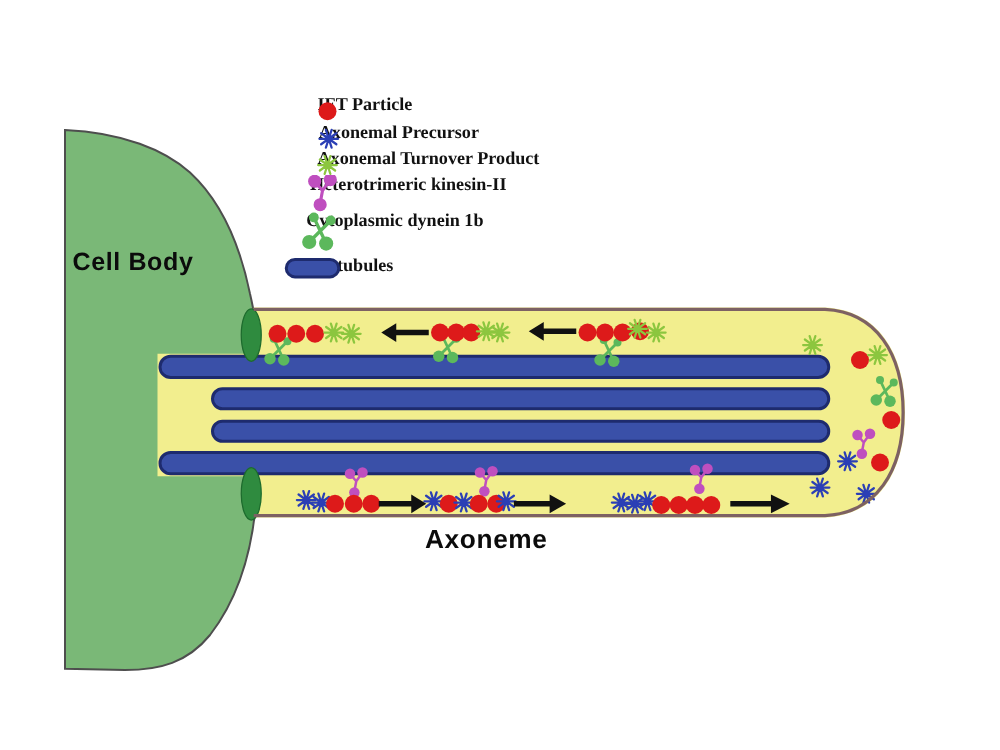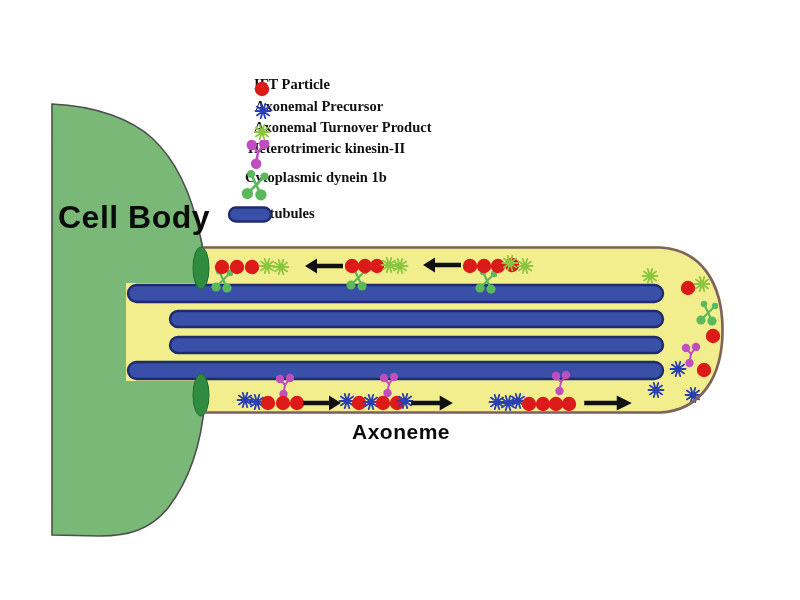--- a/index.html
+++ b/index.html
@@ -6,22 +6,22 @@
   .stage{
     position:relative;width:800px;height:600px;background:#fff;overflow:hidden;
     font-family:"Liberation Sans",sans-serif;
   }
   .stage svg{position:absolute;left:0;top:0;}
   .label{
     position:absolute;color:#0b0b0b;font-weight:bold;
     font-family:"Liberation Sans",sans-serif;letter-spacing:.5px;
     white-space:nowrap;
   }
-  #cell-body-label{left:58px;top:199px;font-size:32px;text-align:right;}
-  #axoneme-label{left:352px;top:420px;font-size:21px;}
+  #cell-body-label{left:58px;top:199px;font-size:20px;text-align:right;}
+  #axoneme-label{left:340px;top:420px;font-size:21px;}
   .legend{position:absolute;left:0;top:0;}
   .legend-row{position:absolute;display:flex;align-items:center;white-space:nowrap;}
   .legend-row span{
     font-family:"Liberation Serif",serif;font-weight:bold;font-size:14.5px;color:#111;
     margin-left:5px;
   }
   .legend-ico{flex:0 0 auto;}
   
   .c-ift{color:var(--ift-red,#dd1a1a);}
   .c-precursor{color:var(--precursor-blue,#2b3fb5);}

